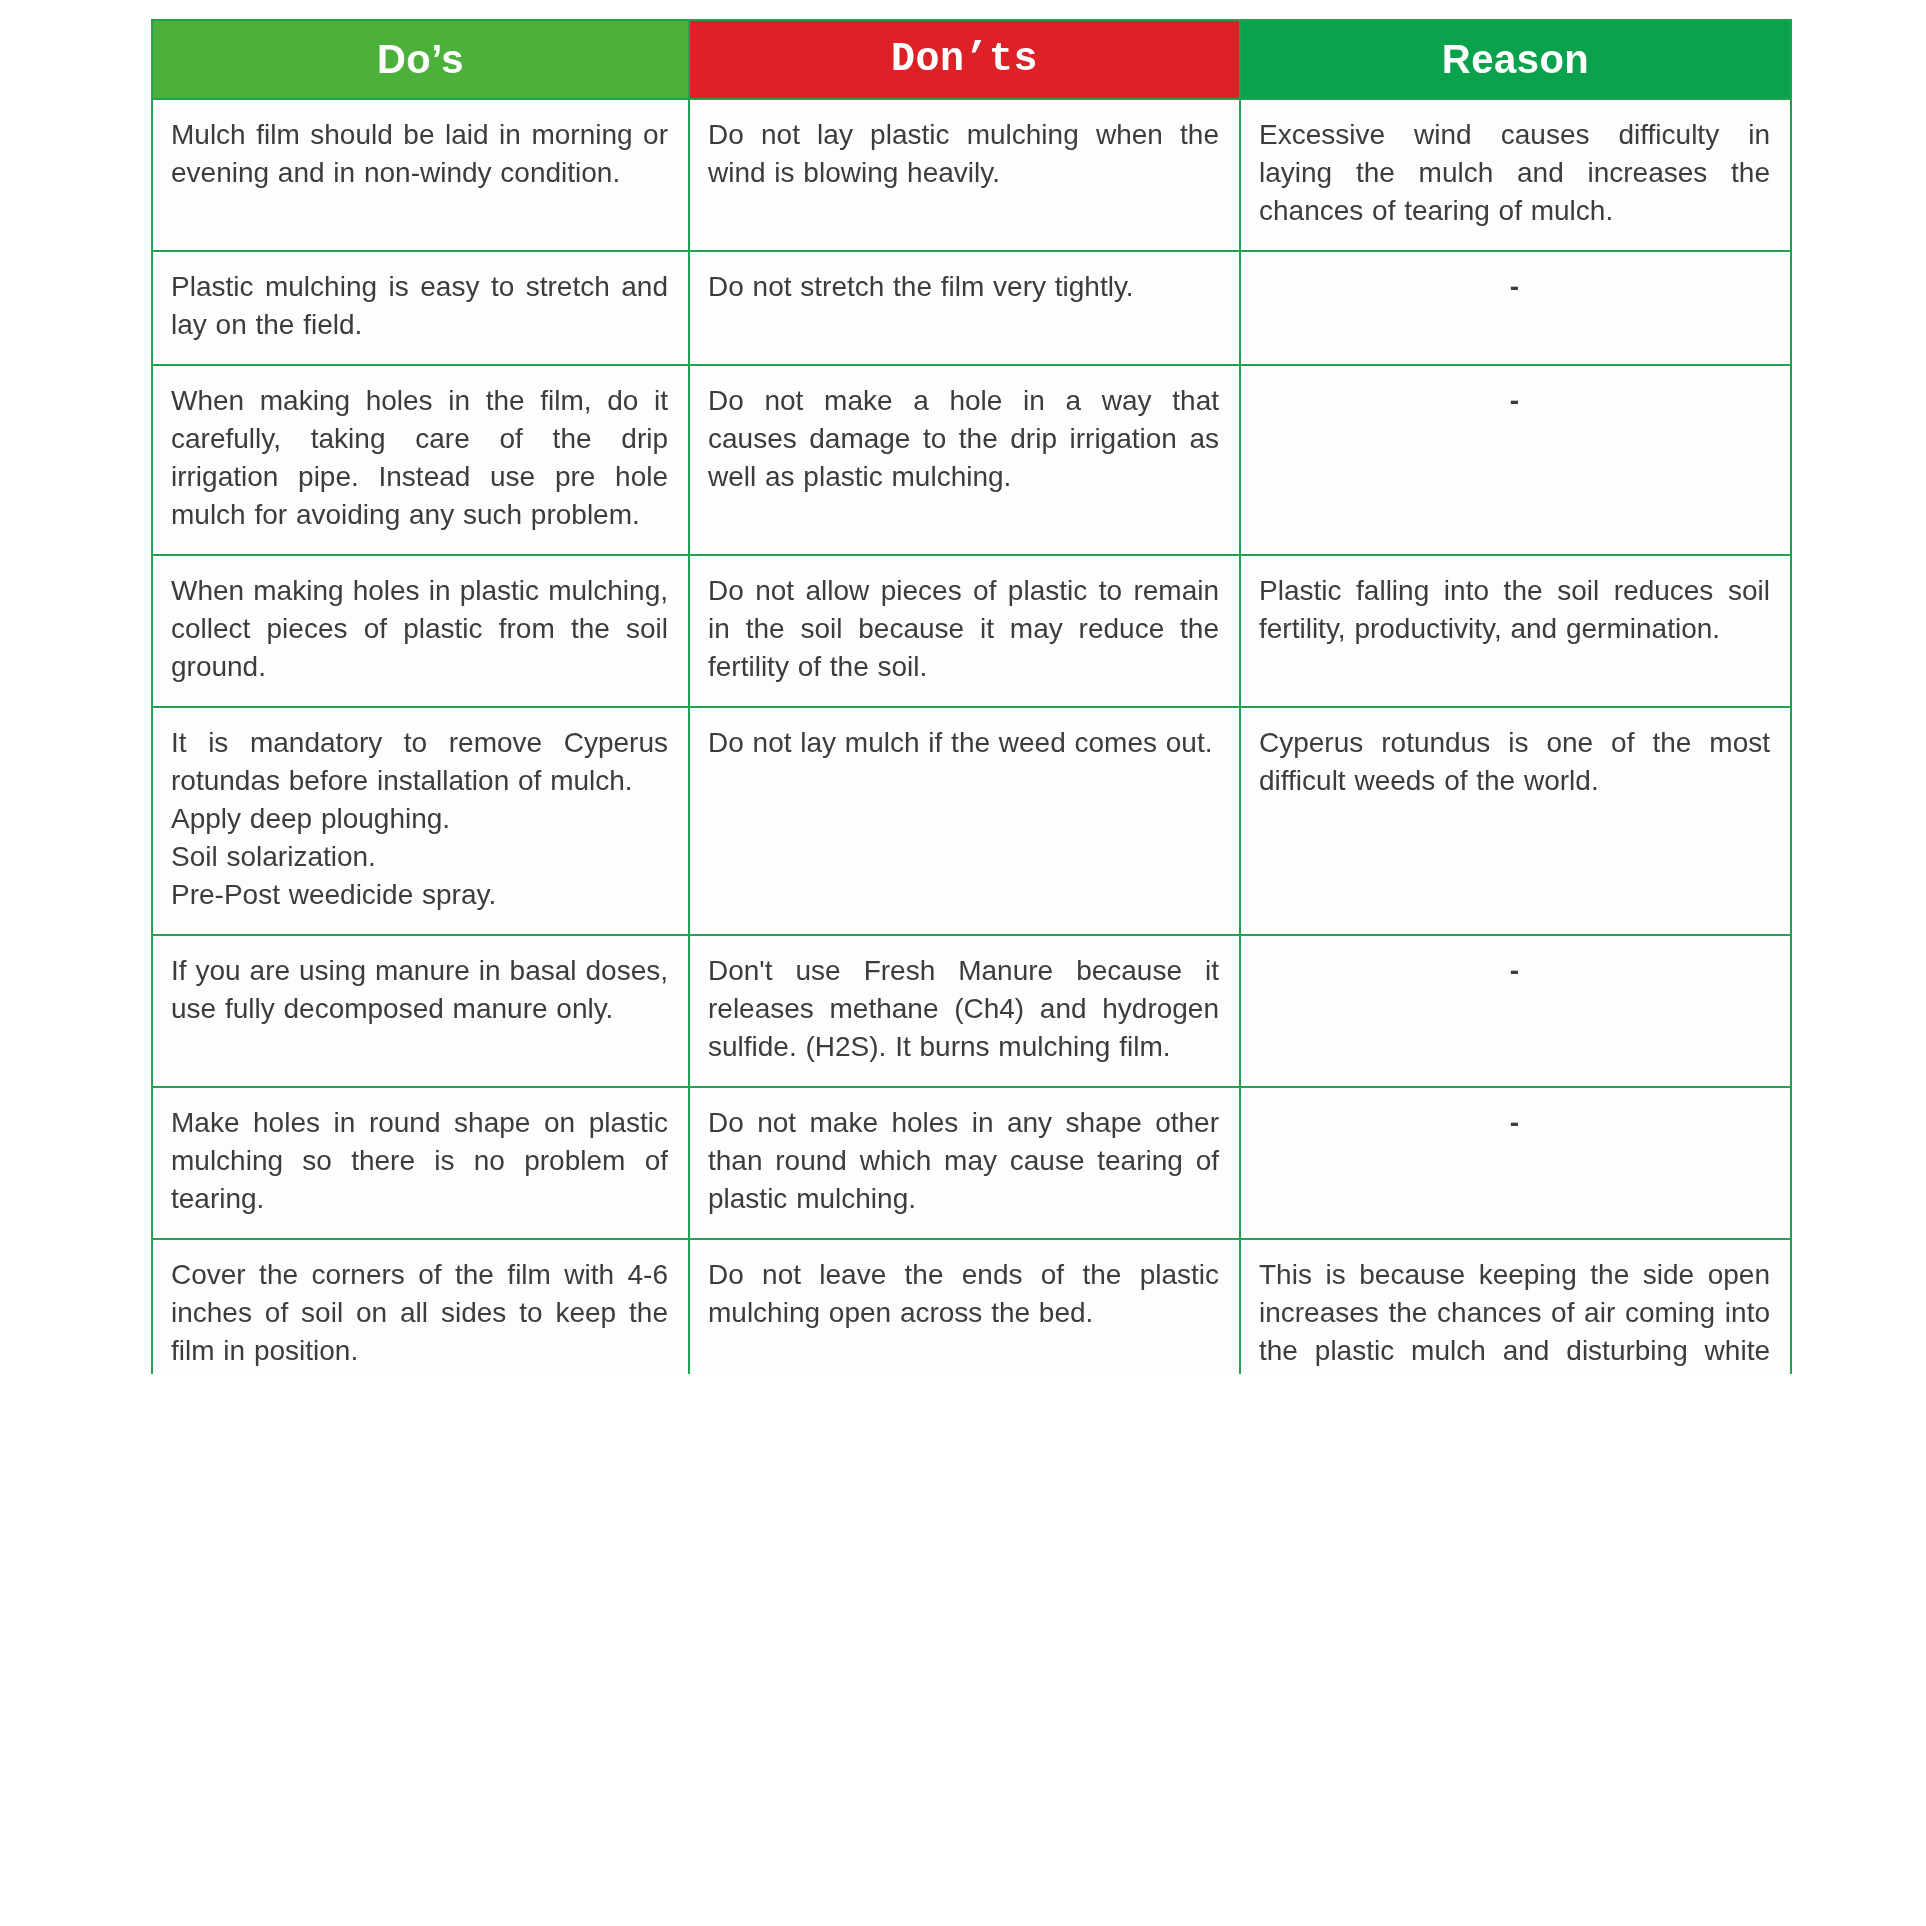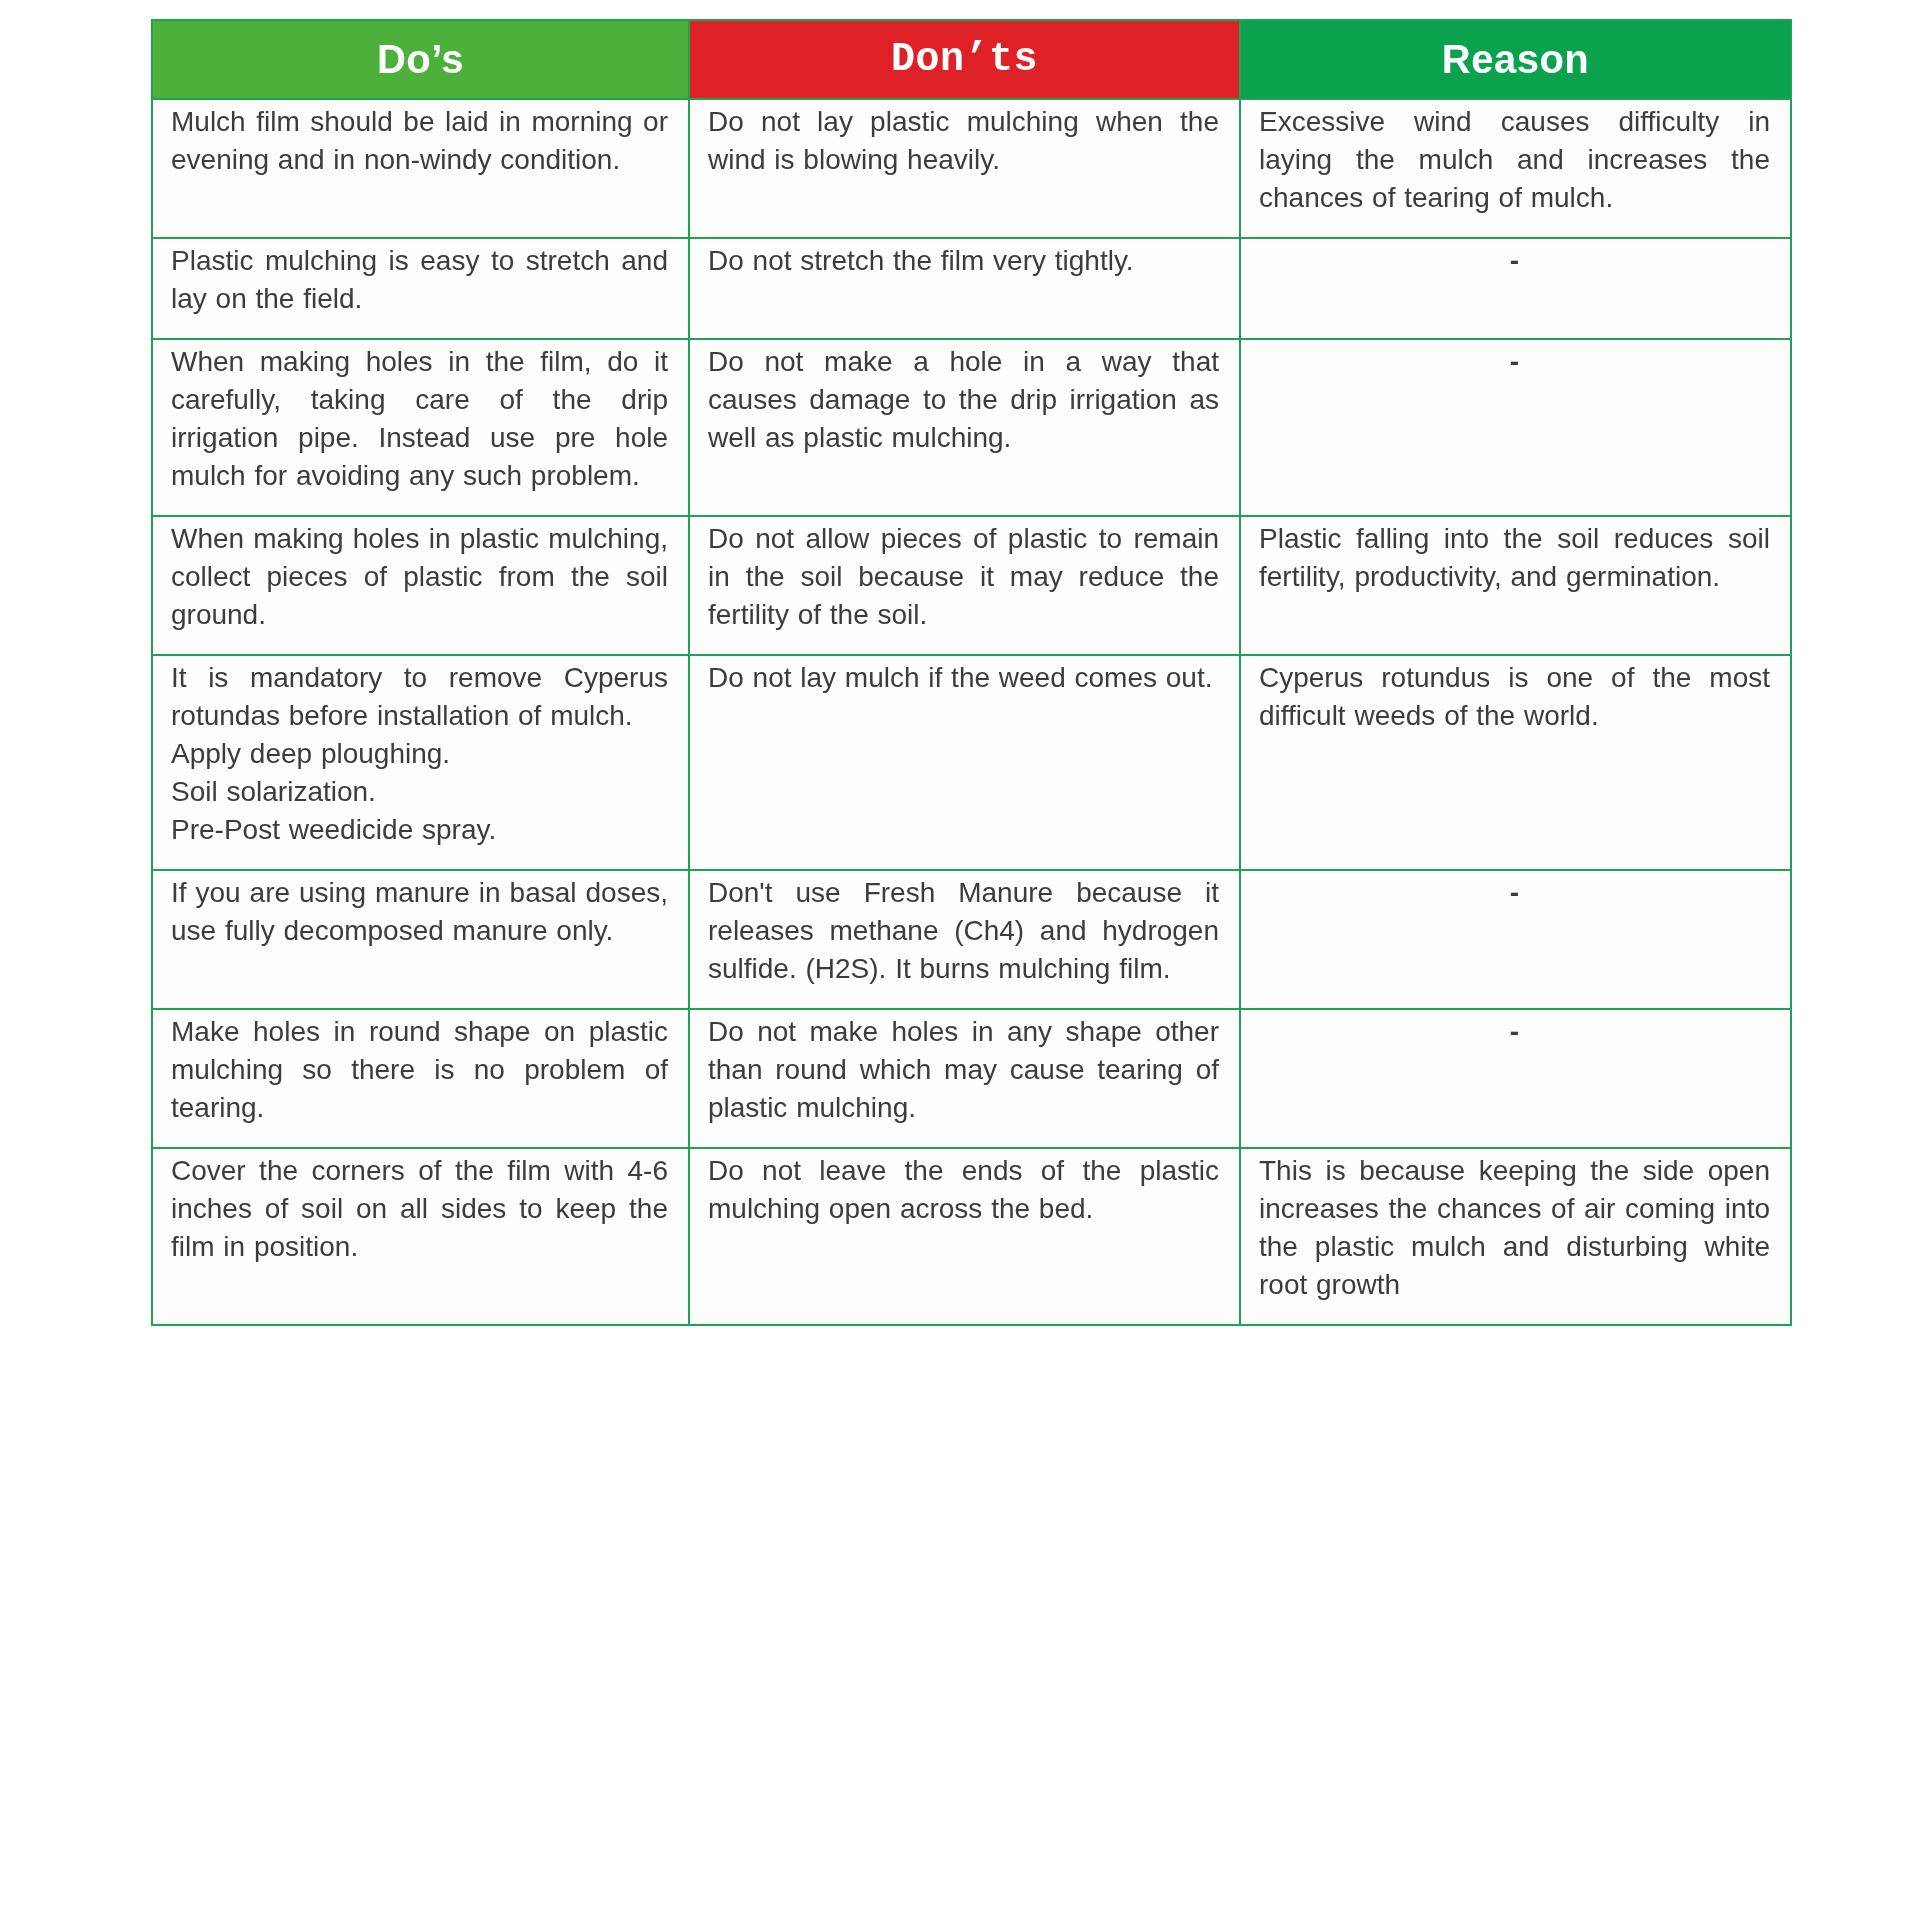--- a/index.html
+++ b/index.html
@@ -43,21 +43,21 @@
   th.th-donts  { background: var(--donts-header-bg, #DE2127); font-family: Liberation Mono, monospace; }
   th.th-reason { background: var(--reason-header-bg,#0AA24C); text-align: center; }
 
   td {
     background: var(--cell-bg, #FDFDFD);
     color: var(--body-text, #3C3C3C);
     font-size: 28px;
     line-height: 38px;
     vertical-align: top;
     text-align: justify;
-    padding: 3px 20px 20px 18px;
+    padding: 16px 20px 20px 18px;
     white-space: pre-line;
     word-spacing: 1px;
     border-radius: 17px;
   }
   td.dash-cell {
     text-align: center;
     font-weight: 700;
   }
 </style>
 </head>

